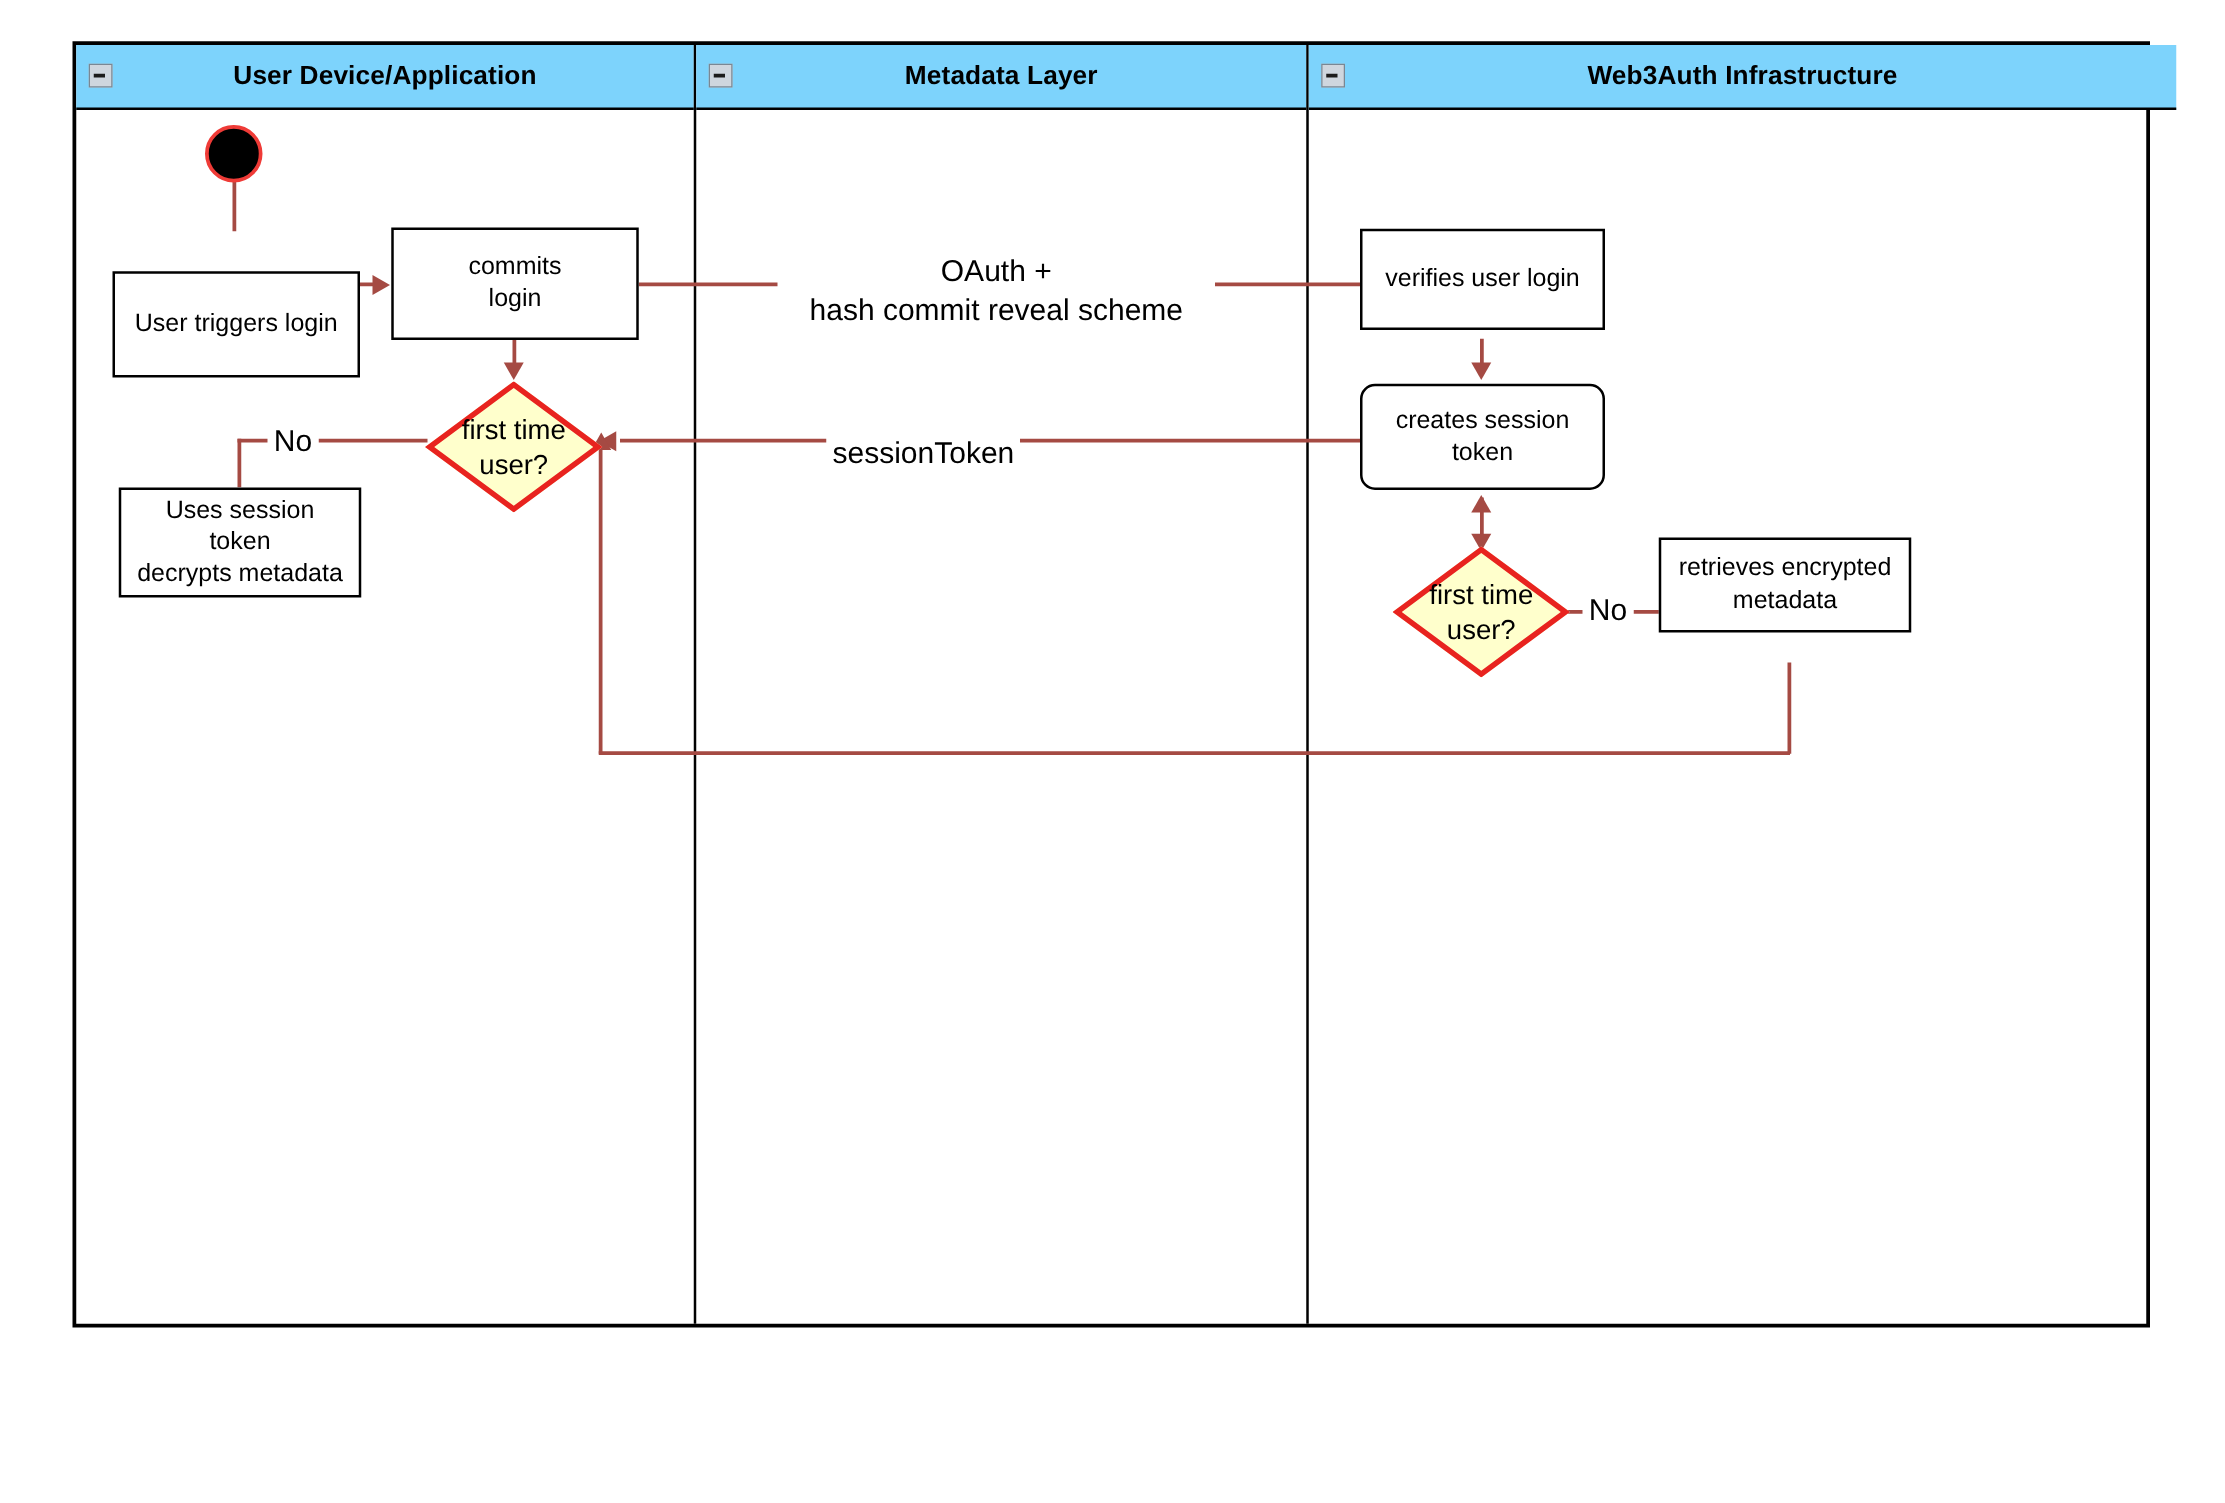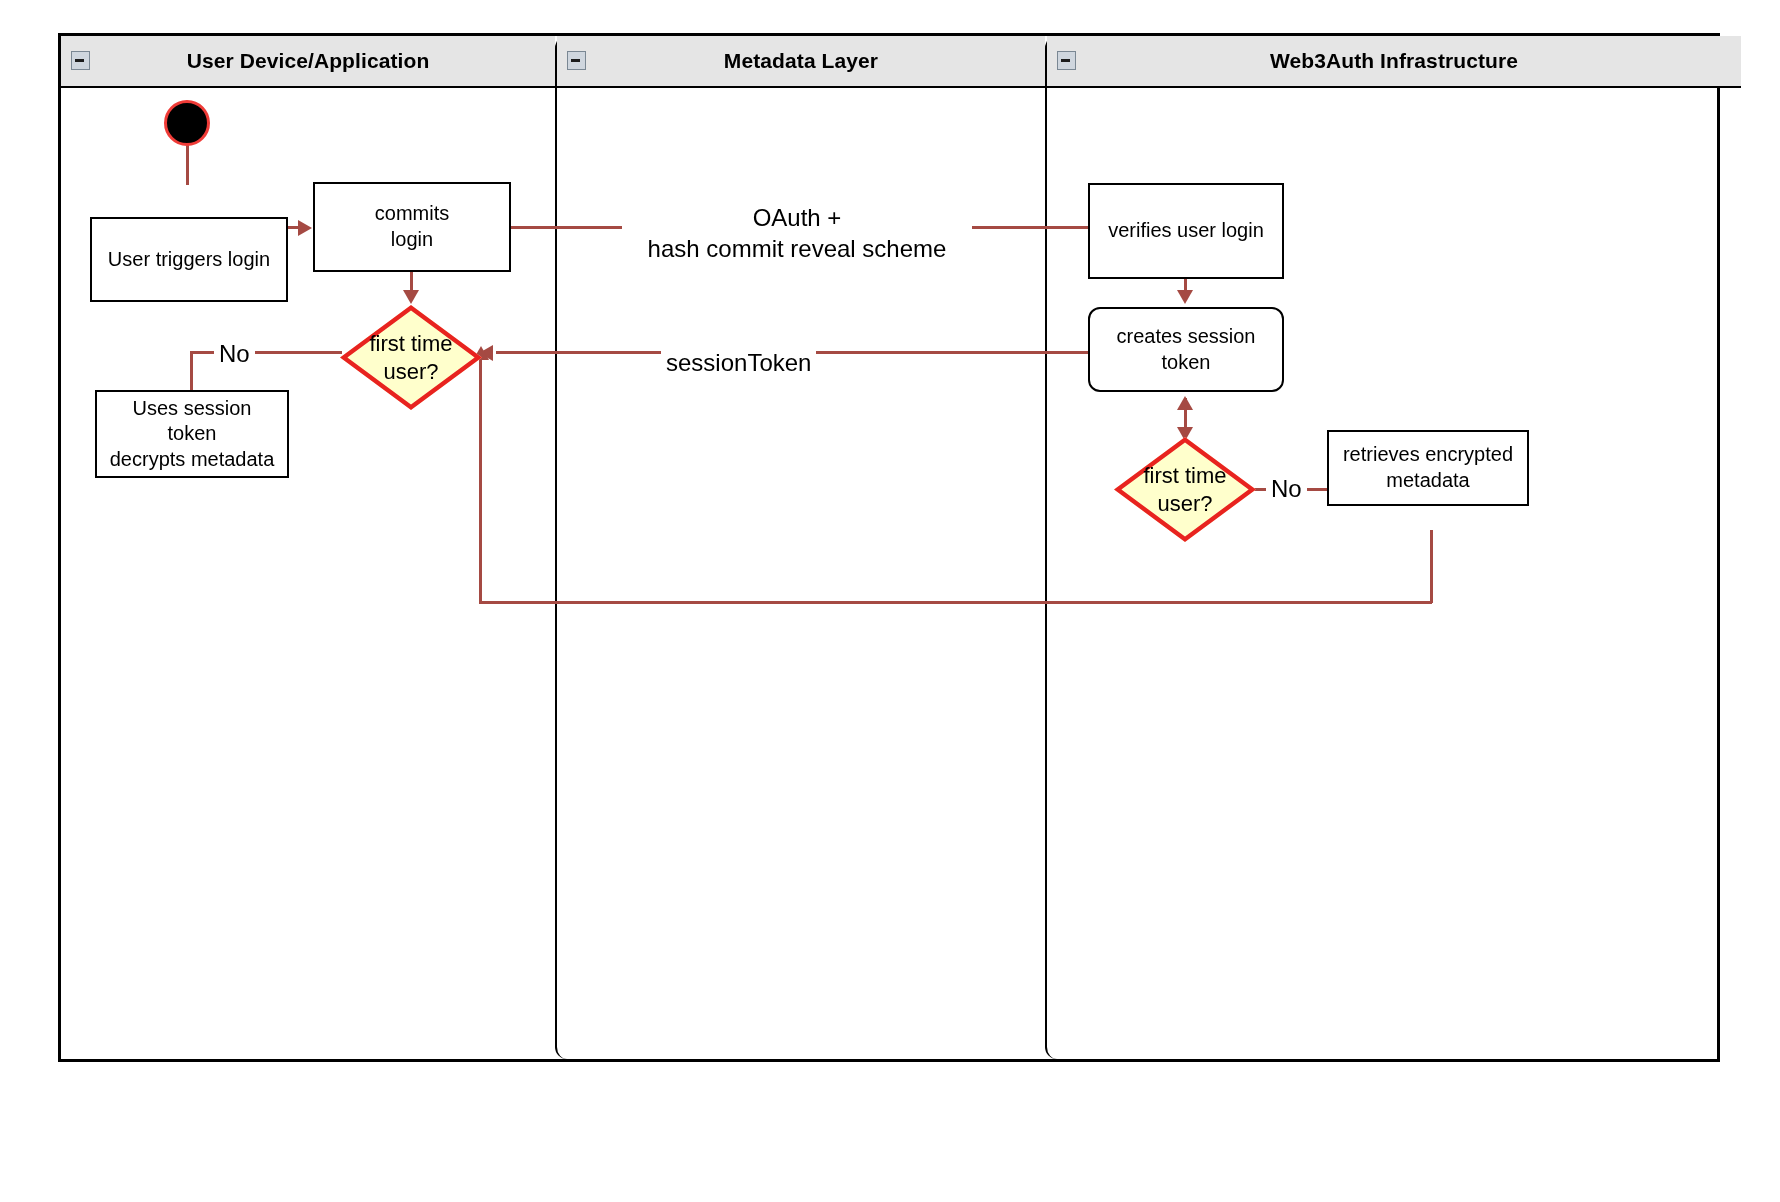--- a/index.html
+++ b/index.html
@@ -28,34 +28,33 @@
     background: #ffffff;
   }
   .lane {
     position: absolute;
     top: 0;
     height: 100%;
     box-sizing: border-box;
   }
   .lane-div {
     border-left: 2.5px solid #000000;
-    border-radius: 12px;
   }
   .lane-header {
     position: absolute;
     top: 0;
     left: 0;
     right: 0;
     height: 52px;
     border-bottom: 2.5px solid #000000;
     box-sizing: border-box;
     display: flex;
     align-items: center;
     justify-content: center;
-    background: #e5e5e5;
+    background: #7dd3fc;
   }
   .lane-title {
     font-size: 21px;
     font-weight: bold;
     color: #000000;
     letter-spacing: 0.1px;
   }
   .collapse-box {
     position: absolute;
     left: 10px;
@@ -225,21 +224,21 @@
   <div class="conn conn-h" style="left:288px; top:226px; width:12px;"></div>
   <div class="arrow arrow-right" style="left:298px; top:220px;"></div>
 
   <div class="node" style="left:313px; top:182px; width:198px; height:90px;">commits
 login</div>
 
   <div class="conn conn-h" style="left:511px; top:226px; width:578px;"></div>
   <div class="edge-label" style="left:622px; top:202px; width:340px;">OAuth +
 hash commit reveal scheme</div>
 
-  <div class="node" style="left:1088px; top:183px; width:196px; height:96px;">verifies user login</div>
+  <div class="node" style="left:1088px; top:183px; width:196px; height:81px;">verifies user login</div>
 
   <div class="conn conn-v" style="left:1184px; top:271px; height:25px;"></div>
   <div class="arrow arrow-down" style="left:1177px; top:290px;"></div>
 
   <div class="node" style="left:1088px; top:307px; width:196px; height:85px;border-radius:12px;">creates session
 token</div>
 
   <div class="conn conn-v" style="left:410px; top:272px; height:24px;"></div>
   <div class="arrow arrow-down" style="left:403px; top:290px;"></div>
 

